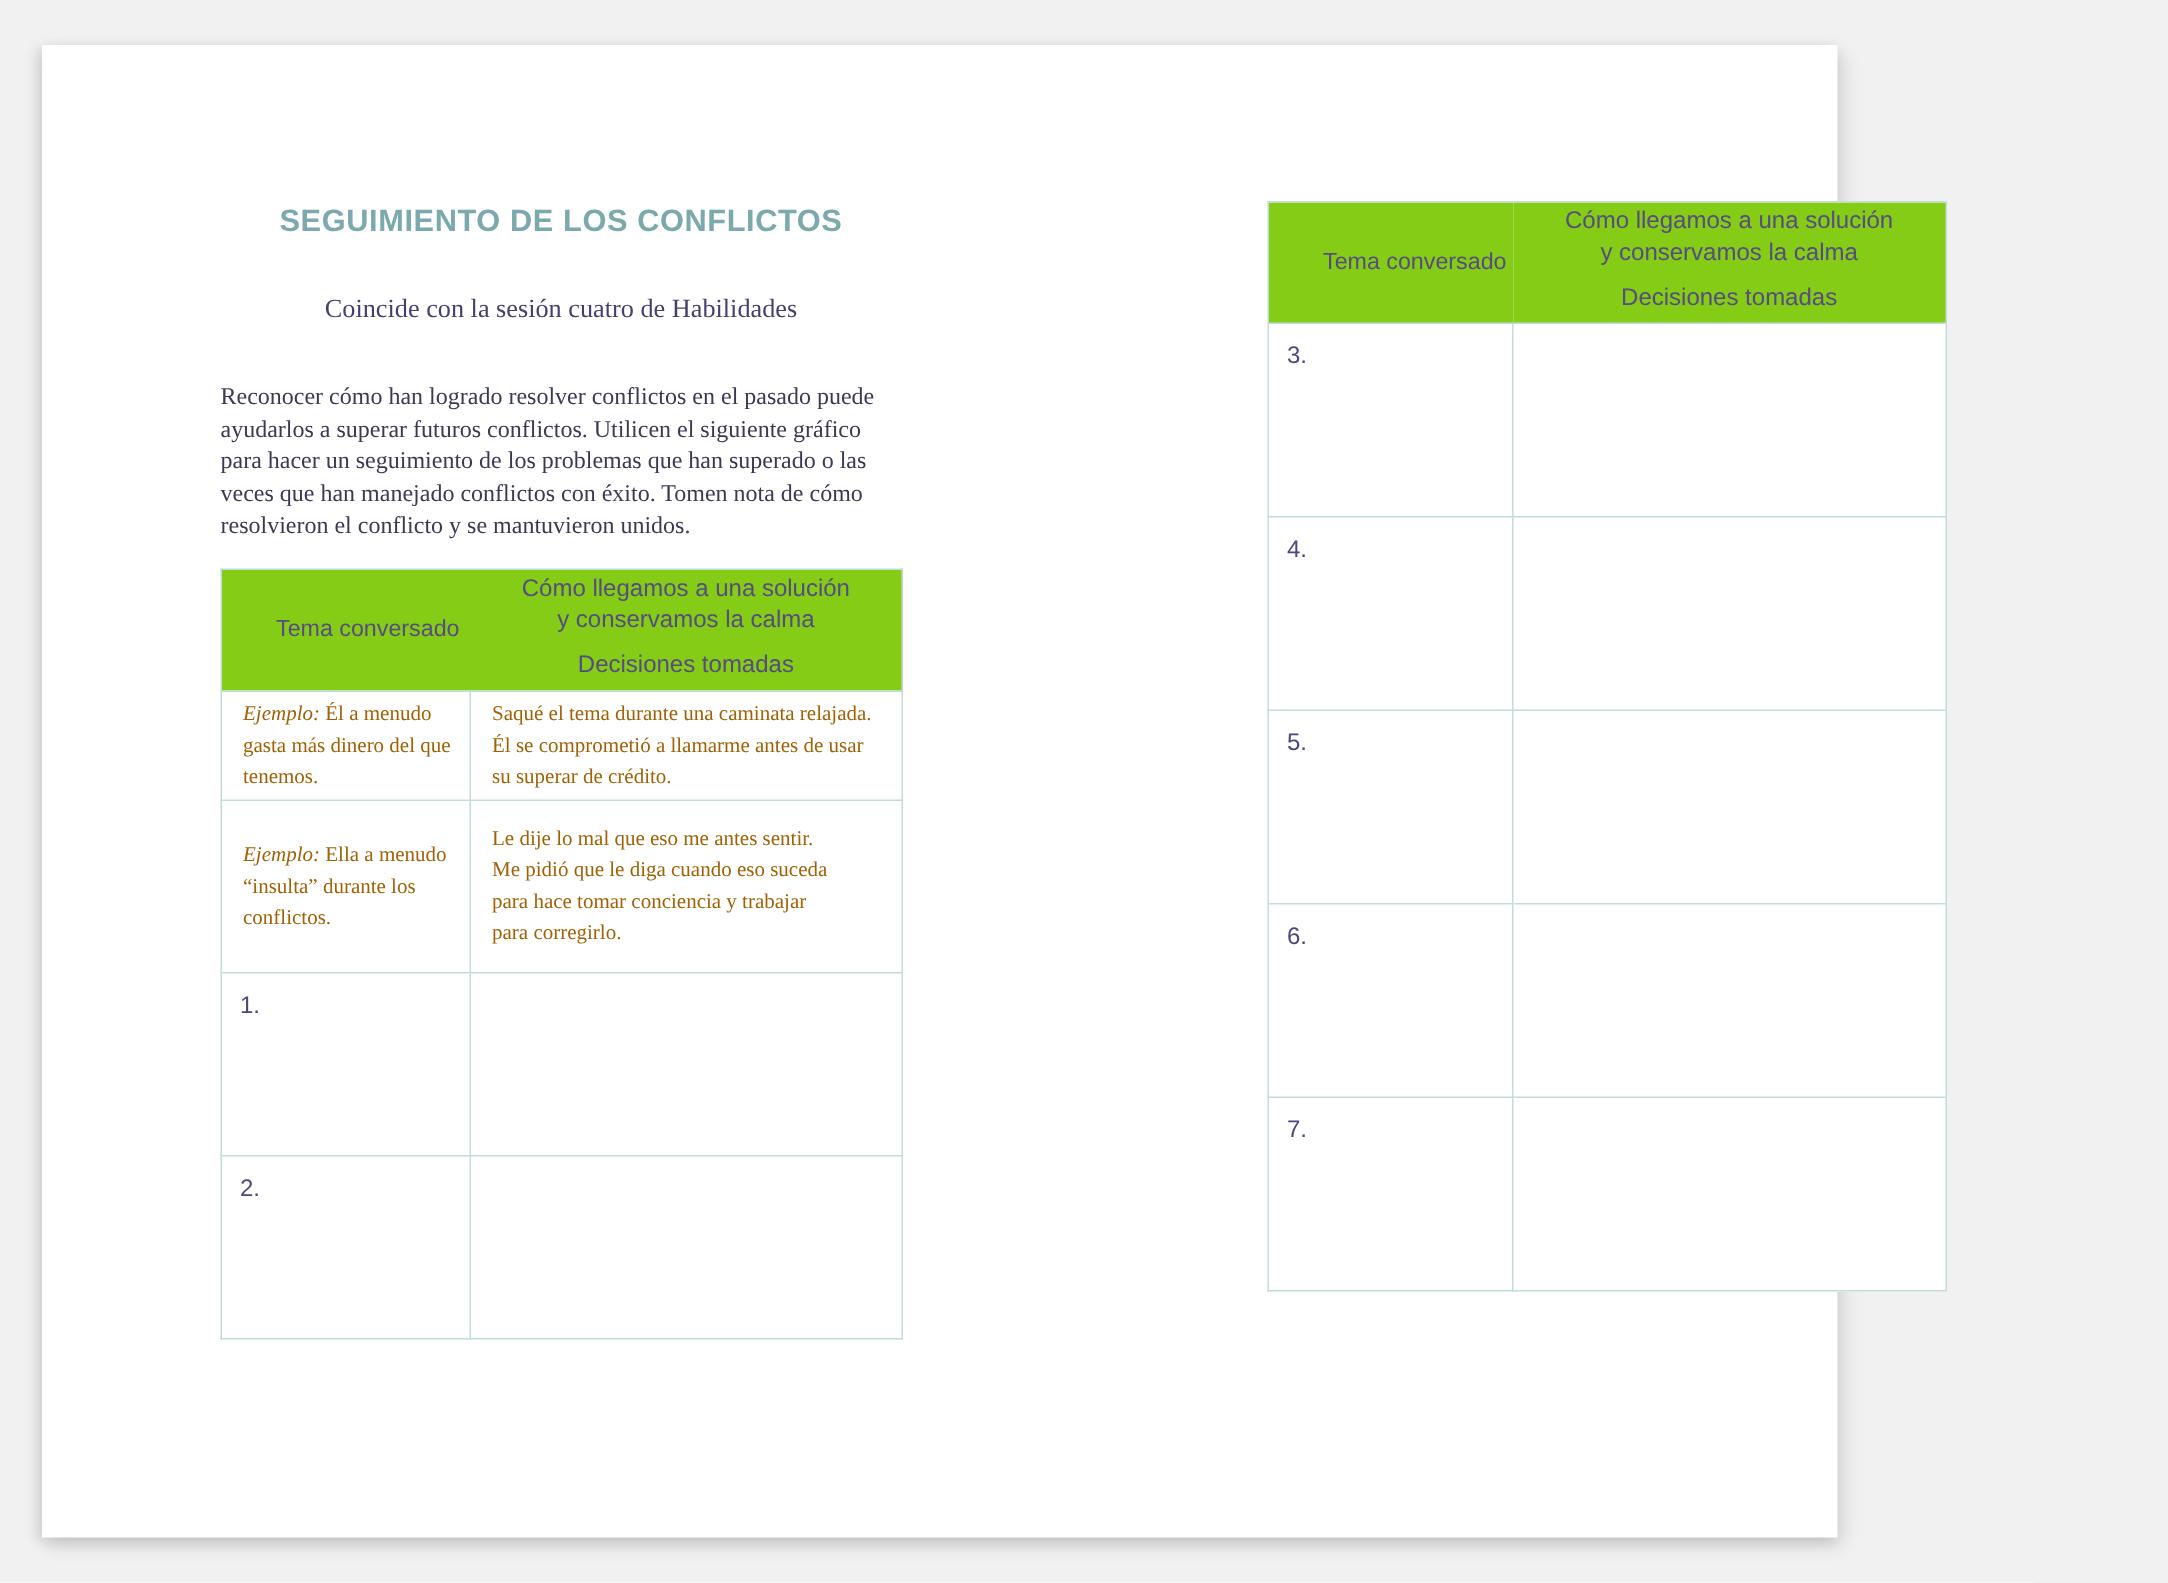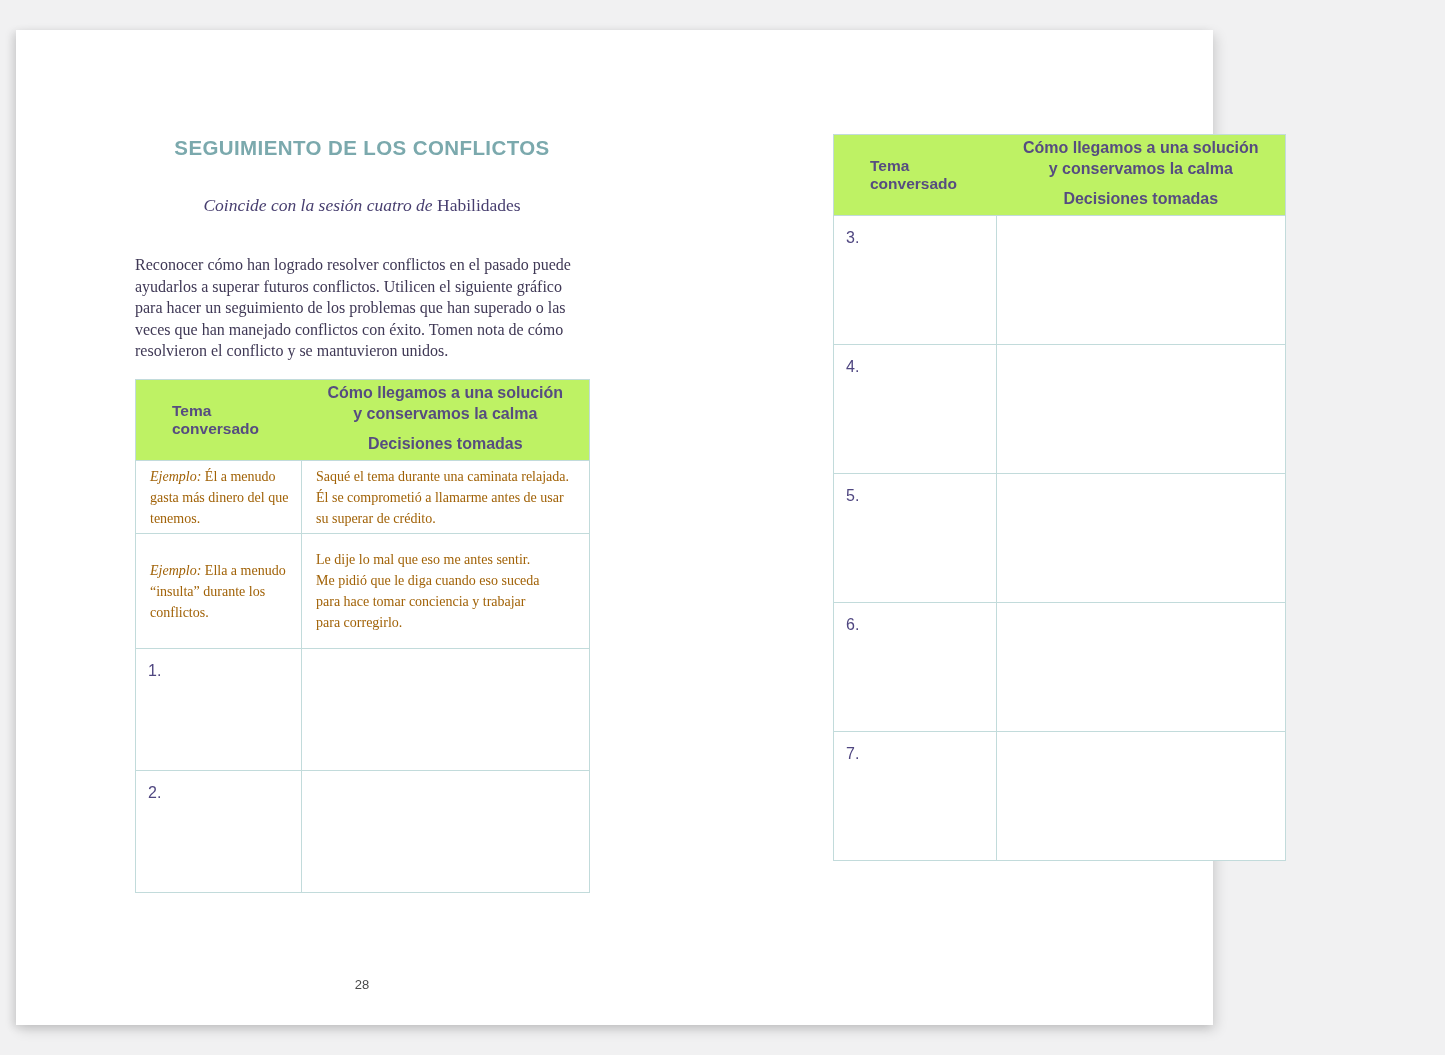--- a/index.html
+++ b/index.html
@@ -4,21 +4,21 @@
 <style>
   * { margin:0; padding:0; box-sizing:border-box; }
   html,body { width:1445px; height:1055px; }
   body {
     position:relative;
     background:#f1f1f2;
     font-family:"Liberation Sans", sans-serif;
     overflow:hidden;
   }
   .spread {
-    position:absolute; left:16px; top:30px;
+    position:absolute; left:28px; top:30px;
     width:1197px; height:995px;
     background:#ffffff;
     box-shadow:-4px 2px 8px rgba(0,0,0,0.10), 3px 5px 12px rgba(0,0,0,0.14);
   }
   .page-col { position:absolute; top:0; height:995px; }
   .col-left  { left:119px; width:454px; }
   .col-right { left:817px; width:452px; }
 
   .doc-title {
     position:absolute; top:103px; left:0; width:100%;
@@ -29,41 +29,41 @@
     letter-spacing:0.4px;
     color:#7ba9ad;
   }
   .doc-subtitle {
     position:absolute; top:162px; left:0; width:100%;
     text-align:center;
     font-family:"Liberation Serif", serif;
     font-size:17.5px; line-height:26px;
     color:#473e6f;
   }
-  .doc-subtitle .it { font-style:italic; }
+  .doc-subtitle .it { }
   .intro {
     position:absolute; top:224px; left:0; width:100%;
     font-family:"Liberation Serif", serif;
     font-size:16px; line-height:21.6px;
     color:#3f3855;
     text-align:left;
   }
 
   table.track {
     position:absolute; left:0; width:100%;
     border-collapse:collapse; table-layout:fixed;
     background:#ffffff;
   }
   .t-left  { top:349px; }
   .t-right { top:104px; }
   table.track th, table.track td { border:1px solid #c2dbdb; }
   table.track thead th {
-    background:#bef264;
+    background:#84cc16;
     height:81px;
-    font-weight:bold;
+    font-weight:normal;
     color:#564c80;
     vertical-align:middle;
   }
   table.track thead th.hdr-topic {
     text-align:left; padding-left:36px;
     font-size:15.5px;
     border-right-style:hidden;
   }
   table.track thead th.hdr-solution {
     text-align:center;
@@ -165,21 +165,20 @@
           <td class="cell-number">1.</td>
           <td class="cell-blank"></td>
         </tr>
         <tr class="row-num">
           <td class="cell-number">2.</td>
           <td class="cell-blank"></td>
         </tr>
       </tbody>
     </table>
 
-    <div class="page-number">28</div>
   </div>
 
   <div class="page-col col-right">
 
     <table class="track t-right">
       <colgroup>
           <col style="width:163px">
           <col style="width:289px">
         </colgroup>
       <thead>

